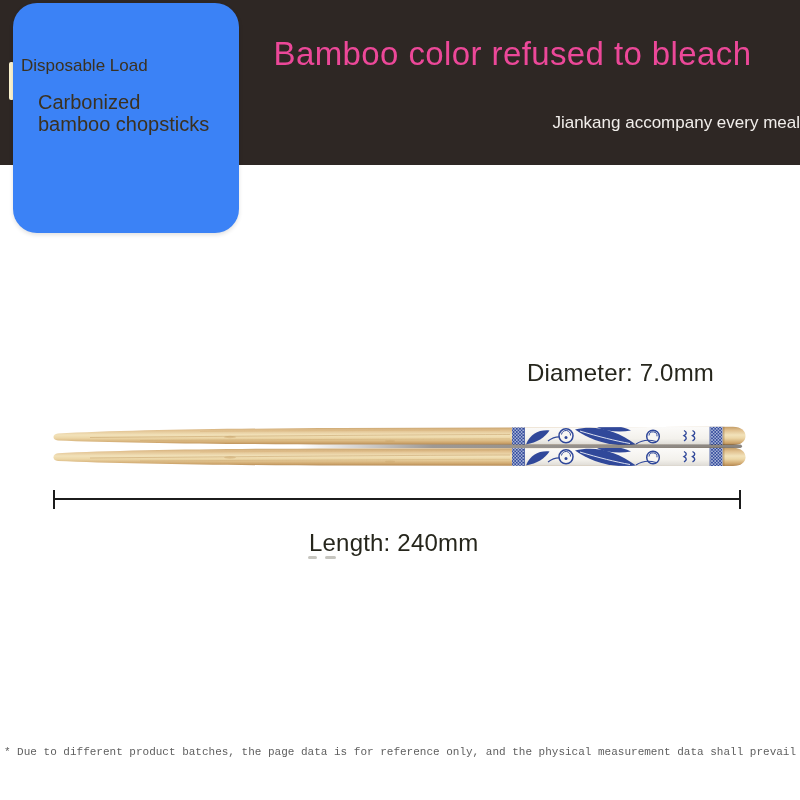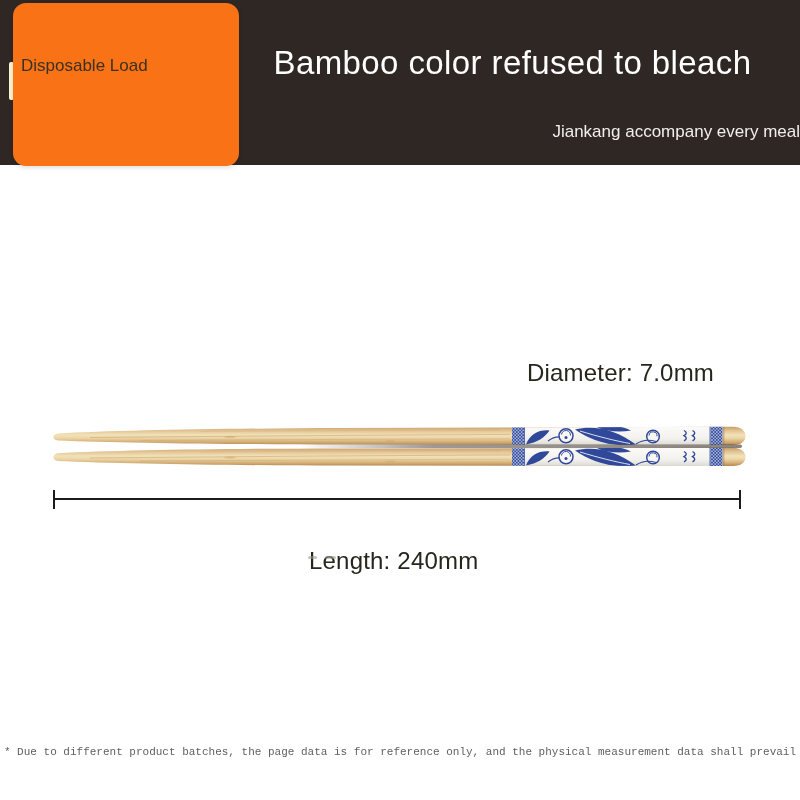--- a/index.html
+++ b/index.html
@@ -9,54 +9,54 @@
   }
   
   .header {
     position:absolute; left:0; top:0; width:800px; height:165px;
     background:#2e2724; z-index:1;
   }
   .header-text {
     position:absolute; left:225px; right:0; top:36px; text-align:center;
   }
   .header-title {
-    margin:9px; font-size:33px; font-weight:500; letter-spacing:0.4px;
-    color:#ffffff; line-height:1.12;
+    margin:0; font-size:33px; font-weight:500; letter-spacing:0.4px;
+    color:#ec4899; line-height:1.12;
   }
   .header-subtitle {
     margin:40px 0 0 0; font-size:17px; font-weight:400;
     color:#f1eeeb; line-height:1.2;text-align:right;
   }
   
   .left-notch {
     position:absolute; left:9px; top:62px; width:5px; height:38px;
     background:#fbf3cf; border-radius:2px; z-index:2;
   }
   .badge-card {
-    position:absolute; left:13px; top:3px; width:226px; height:163px;
-    background:#f97316; border-radius:13px; z-index:3;
+    position:absolute; left:13px; top:3px; width:226px; height:230px;
+    background:#3b82f6; border-radius:24px; z-index:3;
     box-shadow:0 2px 4px rgba(0,0,0,0.12);
   }
   .badge-line1 {
     display:block; margin:52px 0 0 8px; width:160px;
     font-size:17px; line-height:21px; color:#3b3120;
   }
   .badge-line2 {
     display:block; margin:15px 0 0 25px; width:185px;
     font-size:20px; line-height:22px; color:#3b3120;
   }
   .badge-line2 span, .badge-line1 span { display:block; }
   
   .diameter-label {
     position:absolute; left:527px; top:359px;
     font-size:24px; color:#26261c; letter-spacing:0.2px;text-align:right;
   }
   .length-label {
     position:absolute; left:309px; top:529px;
-    font-size:24px; color:#26261c; letter-spacing:0.2px;margin-top:18px;
+    font-size:24px; color:#26261c; letter-spacing:0.2px;
   }
   .faint-marks { position:absolute; left:308px; top:556px; }
   .faint-marks i {
     display:inline-block; height:3px; background:#97958a; opacity:0.55;
     border-radius:1.5px; vertical-align:top;
   }
   .faint-marks i.m1 { width:9px; margin-right:8px; }
   .faint-marks i.m2 { width:11px; }
   
   .chopsticks { position:absolute; left:0; top:400px; width:800px; height:130px; }
@@ -84,20 +84,24 @@
       <h1 class="header-title">Bamboo color refused to bleach</h1>
       <p class="header-subtitle">Jiankang accompany every meal</p>
     </div>
   </div>
 
   <div class="left-notch"></div>
 
   <div class="badge-card">
     <span class="badge-line1">
       <span>Disposable Load</span>
+    </span>
+    <span class="badge-line2">
+      <span>Carbonized</span>
+      <span>bamboo chopsticks</span>
     </span>
   </div>
 
   <div class="diameter-label">Diameter: 7.0mm</div>
 
   <svg class="chopsticks" viewBox="0 400 800 130" xmlns="http://www.w3.org/2000/svg">
     <defs>
       <linearGradient id="bam" x1="0" y1="0" x2="0" y2="1">
         <stop offset="0" stop-color="#c49e68"></stop>
         <stop offset="0.18" stop-color="#e0bf8d"></stop>

